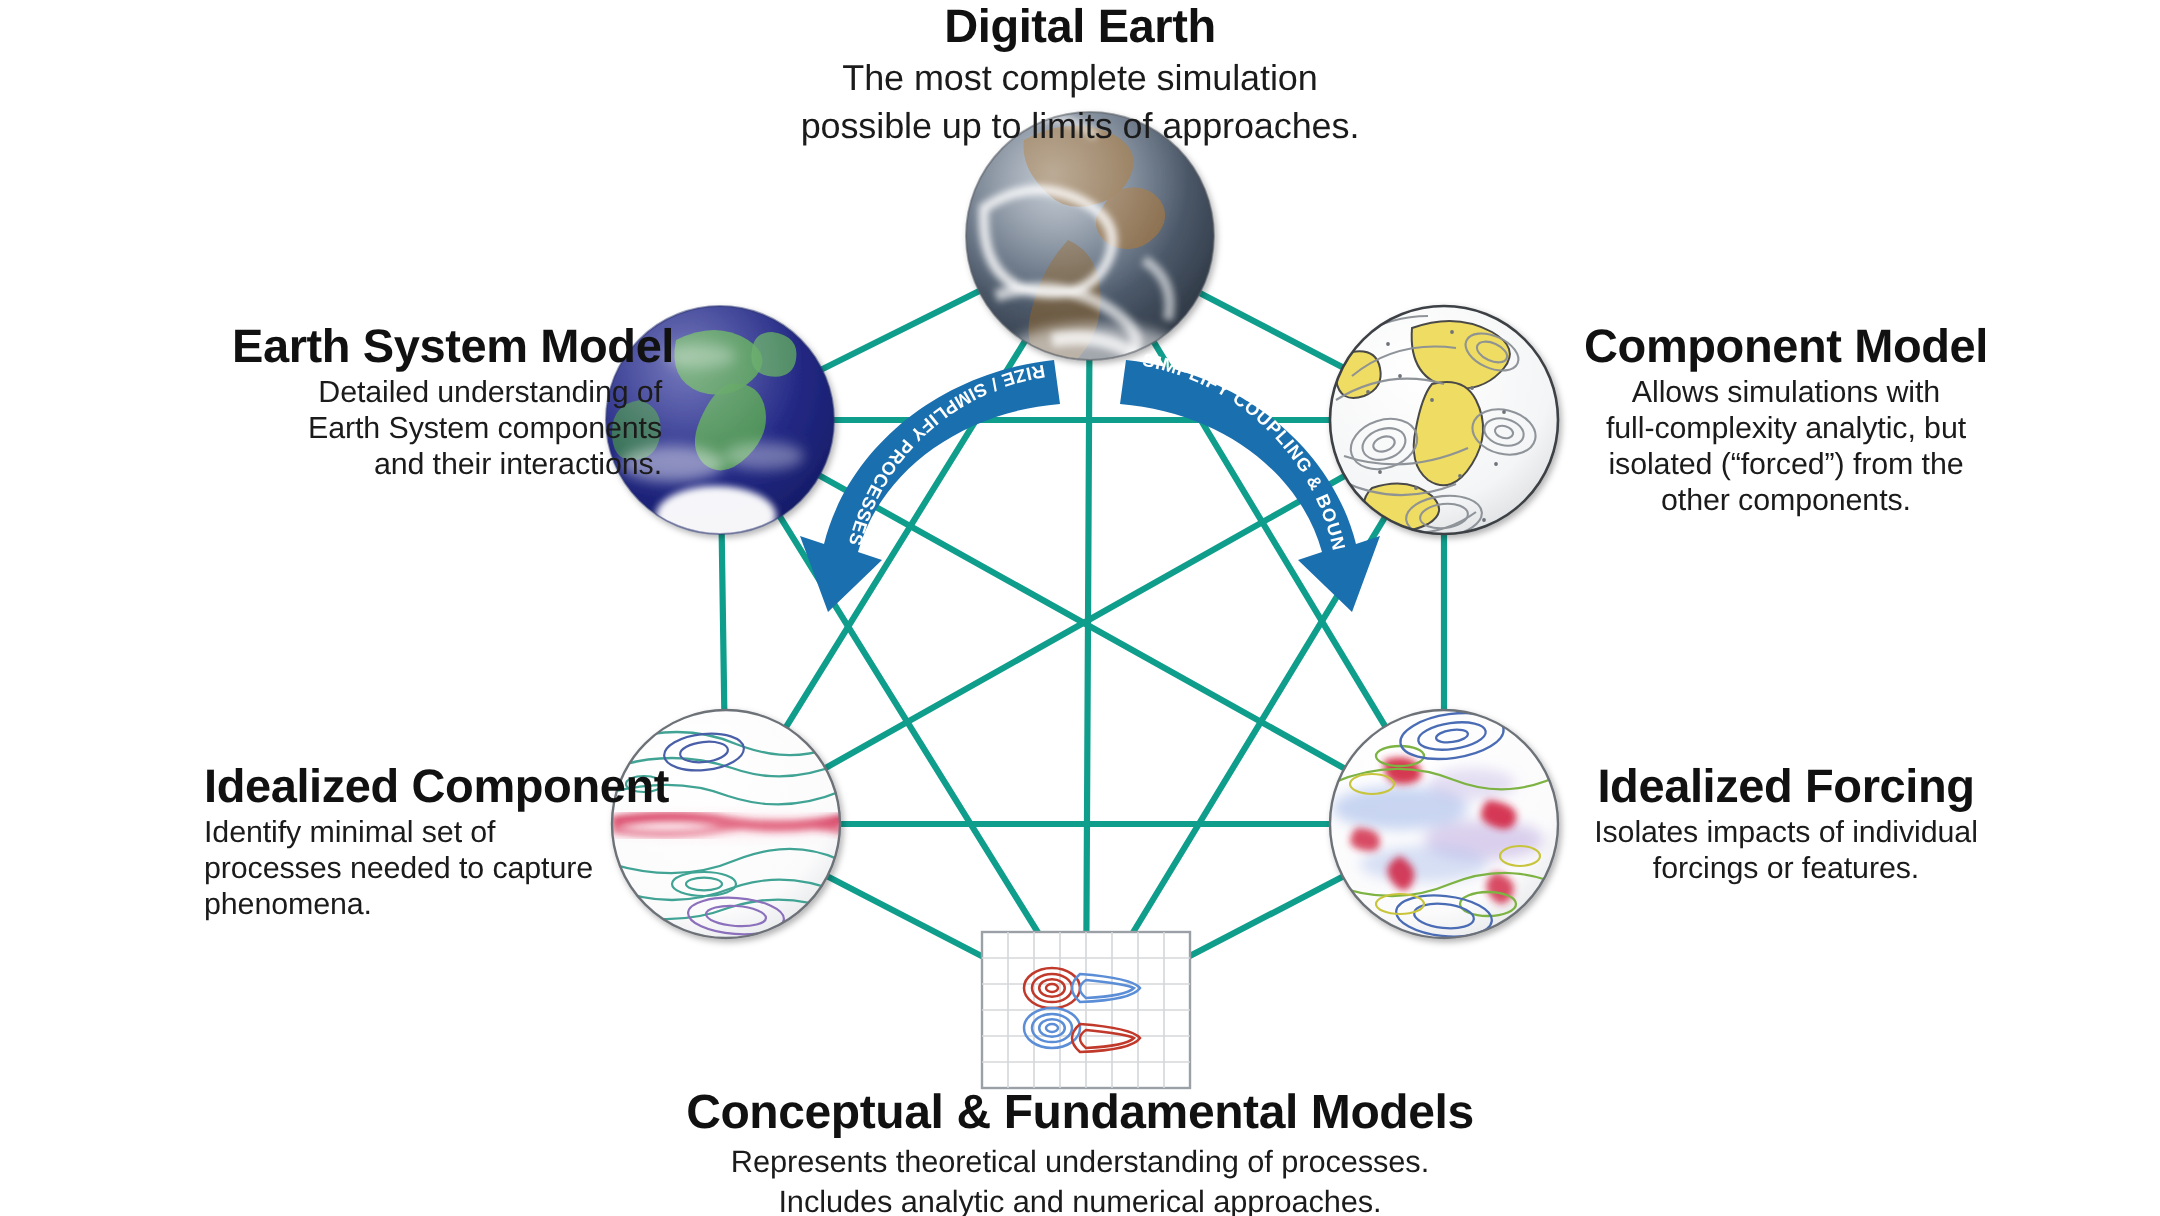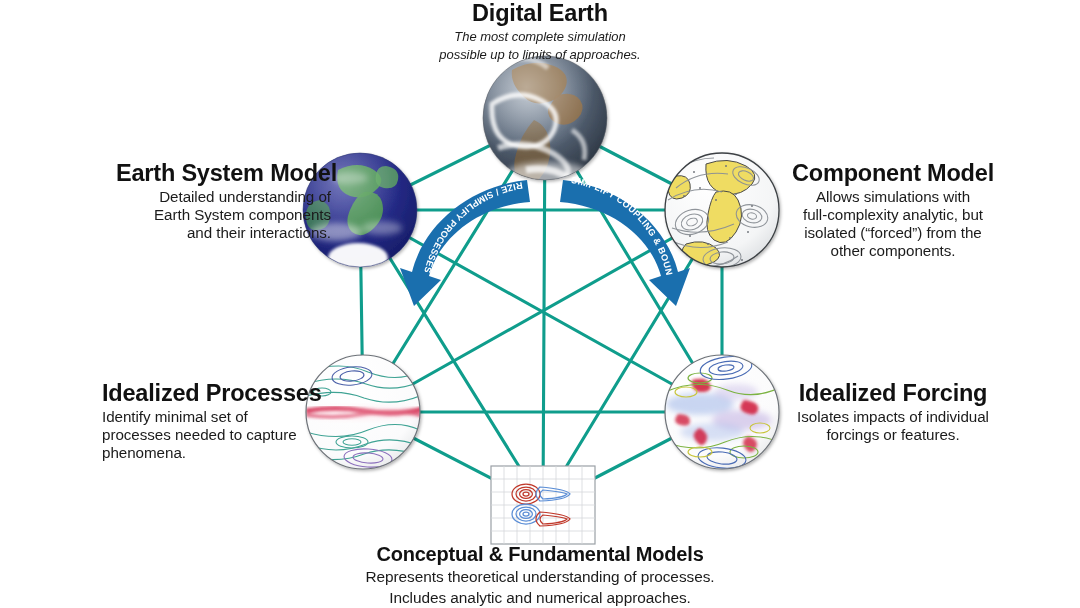--- a/index.html
+++ b/index.html
@@ -53,23 +53,23 @@
   .lb-bottomcenter { text-align: center; }
 
   
   #label-digital-earth     { left: 380px; top: 0px;   width: 320px; }
   #label-earth-system      { left: 116px; top: 160px; width: 215px; text-align: right; }
   #label-component-model   { left: 778px; top: 160px; width: 230px; }
   #label-idealized-proc    { left: 102px; top: 380px; width: 215px; }
   #label-idealized-forcing { left: 778px; top: 380px; width: 230px; }
   #label-conceptual        { left: 330px; top: 543px; width: 420px; }
 
-  #label-conceptual .label-title { font-size: 20px; }
+  #label-conceptual .label-title { font-size: 24px; }
   #label-conceptual .label-desc  { font-size: 15.4px; line-height: 1.32; }
-  #label-digital-earth .label-desc { font-size: 13px; line-height: 1.32; font-style: italic; }
+  #label-digital-earth .label-desc { font-size: 18px; line-height: 1.32; }
 </style>
 </head>
 <body>
 
 <div id="stage">
 
   <svg id="net" viewBox="0 0 1080 608">
     <defs>
 
       <radialGradient id="g-bm" cx="38%" cy="30%" r="82%">
@@ -408,21 +408,21 @@
     <div class="label-title">Component Model</div>
     <div class="label-desc">
       <div>Allows simulations with</div>
       <div>full-complexity analytic, but</div>
       <div>isolated (“forced”) from the</div>
       <div>other components.</div>
     </div>
   </div>
 
   <div class="label-block lb-left" id="label-idealized-proc">
-    <div class="label-title">Idealized Processes</div>
+    <div class="label-title">Idealized Component</div>
     <div class="label-desc">
       <div>Identify minimal set of</div>
       <div>processes needed to capture</div>
       <div>phenomena.</div>
     </div>
   </div>
 
   <div class="label-block lb-right" id="label-idealized-forcing">
     <div class="label-title">Idealized Forcing</div>
     <div class="label-desc">

